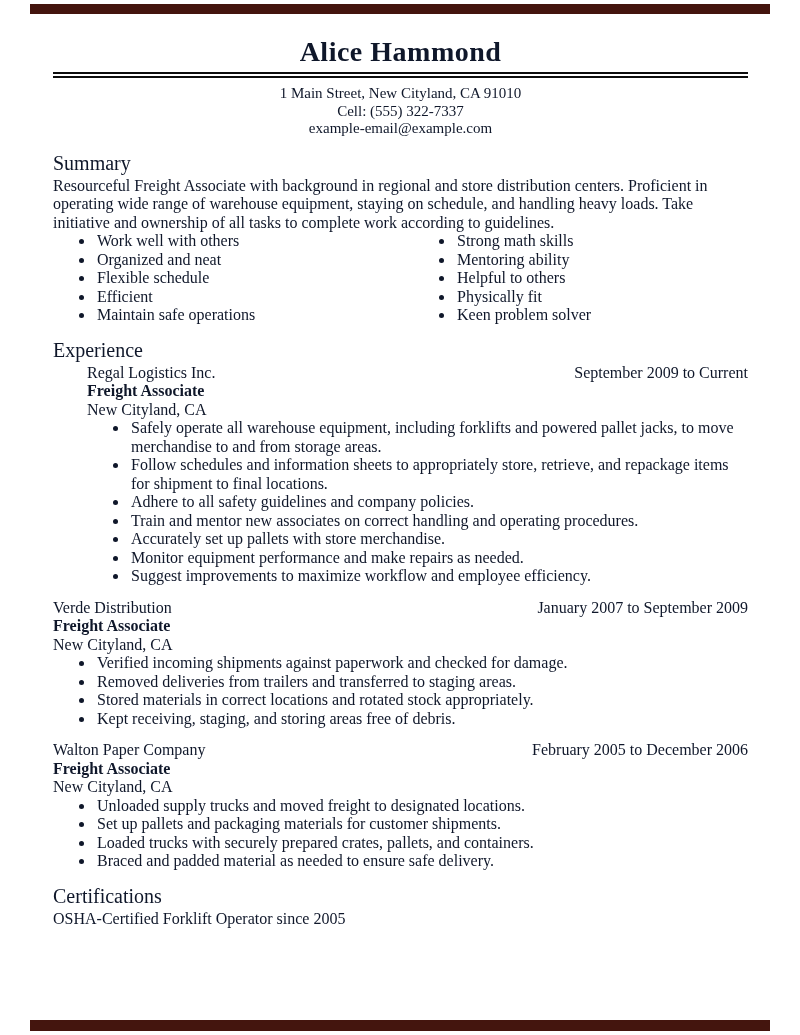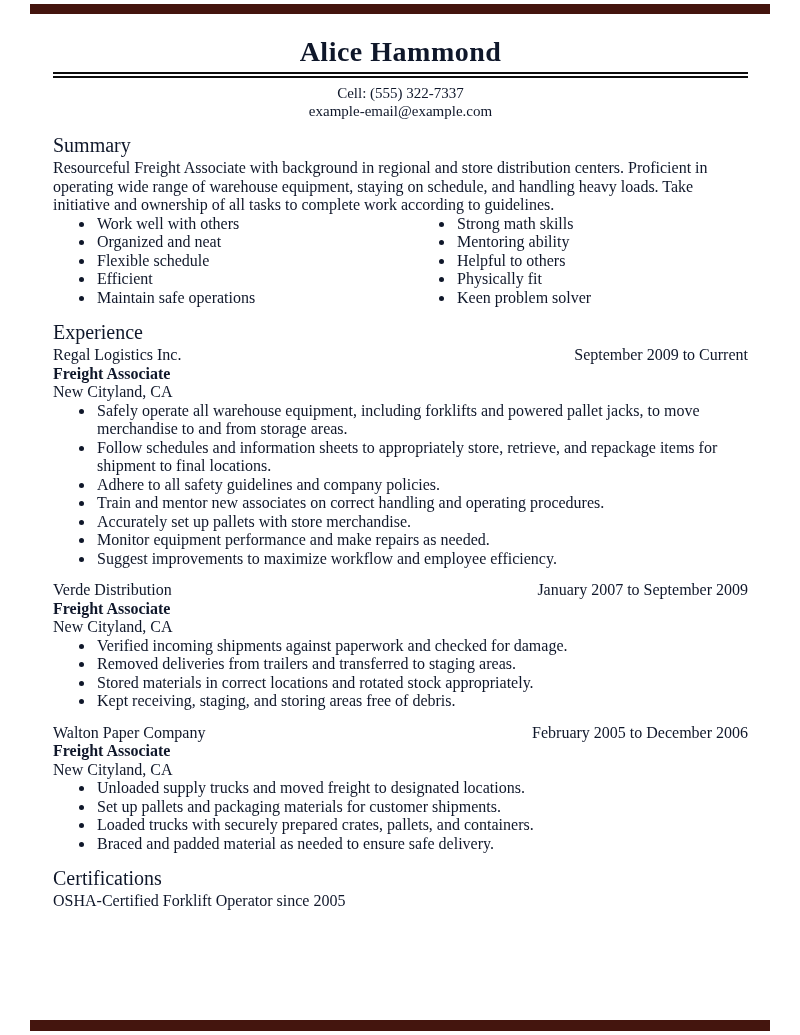--- a/index.html
+++ b/index.html
@@ -64,21 +64,21 @@
 
   ul.bullets {
     margin: 0;
     padding-left: 42px;
     font-size: 16px;
     line-height: 18.5px;
   }
   ul.bullets li { padding-left: 2px; }
 
   .job { margin-top: 13px; }
-  .job.first { margin-top: 2px; }
+  .job.first { margin-top: 2px; margin-left: 34px; }
   .job-header-row {
     display: flex;
     justify-content: space-between;
     font-size: 16px;
     line-height: 18.5px;
   }
   .job-title { font-weight: bold; font-size: 16px; line-height: 18.5px; }
   .job-location { font-size: 16px; line-height: 18.5px; }
 </style>
 </head>
@@ -87,20 +87,21 @@
 <div class="page" style="color: #0f172a;">
 
   <div class="accent-bar top" style="background-color: rgb(68, 21, 14);"></div>
 
   <div class="content">
 
     <h1 class="name">Alice Hammond</h1>
     <div class="double-rule"></div>
 
     <div class="contact">
+      <div>1 Main Street, New Cityland, CA 91010</div>
       <div>Cell: (555) 322-7337</div>
       <div>example-email@example.com</div>
     </div>
 
     <h2 class="section-heading">Summary</h2>
     <p class="body-text">Resourceful Freight Associate with background in regional and store distribution centers. Proficient in operating wide range of warehouse equipment, staying on schedule, and handling heavy loads. Take initiative and ownership of all tasks to complete work according to guidelines.</p>
 
     <div class="highlights-cols">
       <div class="highlights-col-left">
         <ul class="bullets">

